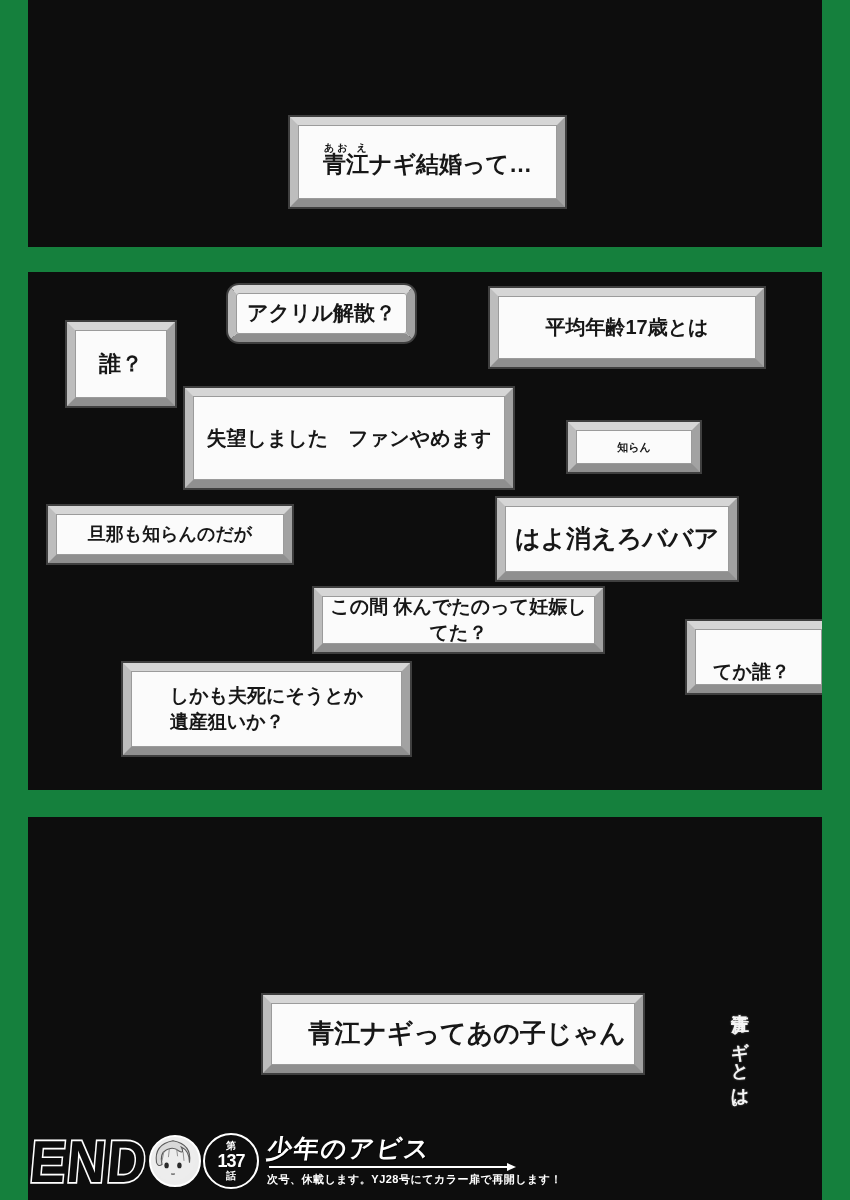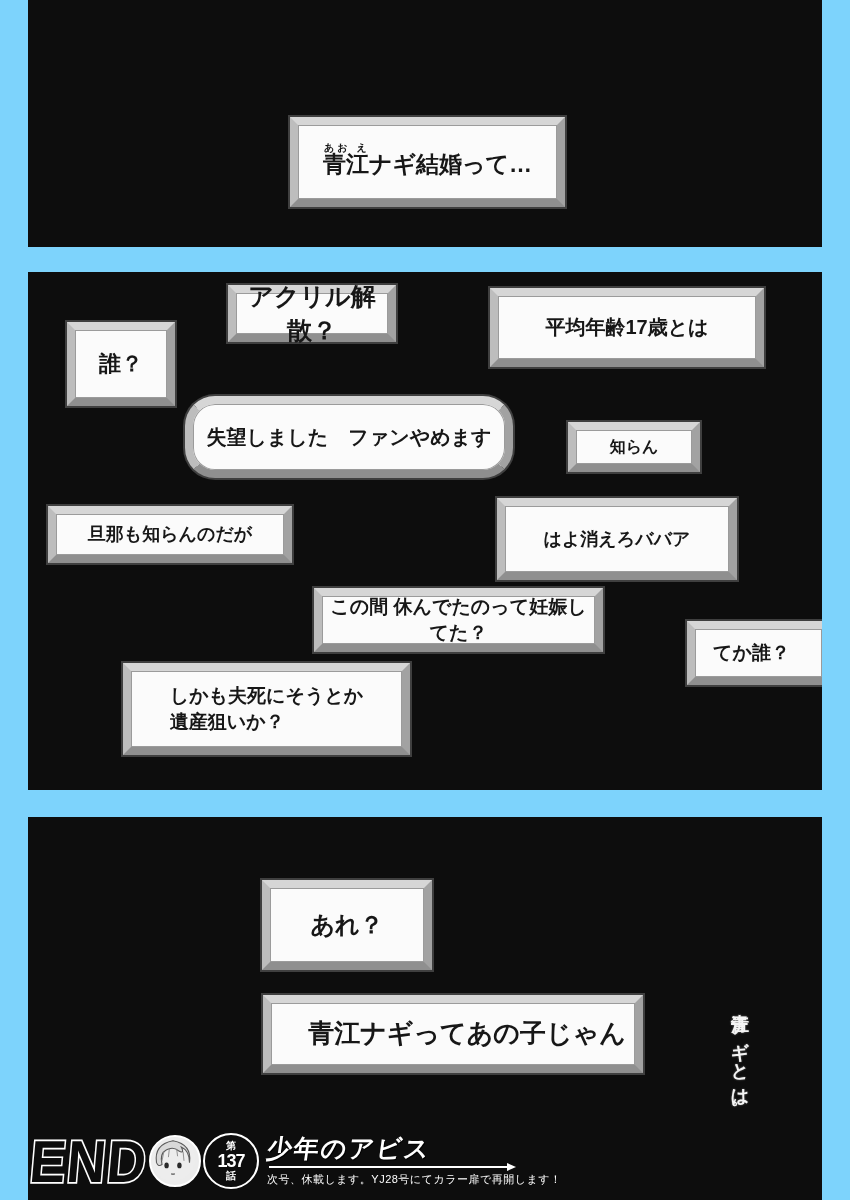--- a/index.html
+++ b/index.html
@@ -1,18 +1,18 @@
 <!DOCTYPE html>
 <html><head>
 <meta charset="utf-8">
 <style>
   html,body{margin:0;padding:0;background:#ffffff;}
   #page{
     position:relative;width:850px;height:1200px;overflow:hidden;
-    background:#7dd3fc;
+    background:#15803d;
     font-family:"Liberation Sans",sans-serif;
   }
   .panel{
     position:absolute;left:28px;width:794px;background:#0d0d0d;overflow:hidden;
   }
   #panel-1{top:0;height:247px;}
   #panel-2{top:272px;height:518px;}
   #panel-3{top:817px;height:383px;}
 
   
@@ -74,76 +74,73 @@
   }
   .title-underline{
     position:relative;width:238px;height:2px;background:#ffffff;margin:3px 0 4px 2px;
   }
   .title-underline::after{
     content:"";position:absolute;right:-9px;top:-3px;
     border-left:9px solid #ffffff;
     border-top:4px solid transparent;border-bottom:4px solid transparent;
   }
   .announcement{
-    color:#ffffff;font-weight:normal;font-size:11px;letter-spacing:0.5px;white-space:nowrap;
+    color:#ffffff;font-weight:bold;font-size:11px;letter-spacing:0.5px;white-space:nowrap;
   }
 </style>
 </head>
 <body>
 
 <div id="page">
 
   <div class="panel" id="panel-1">
     <div class="box" style="left:262px;top:117px;width:275px;height:90px;font-size:23px;">
       <div>
         <ruby><span>青江</span><rt>あお え</rt></ruby><span>ナギ結婚って…</span>
       </div>
     </div>
   </div>
 
   <div class="panel" id="panel-2">
-    <div class="box" style="left:200px;top:13px;width:168px;height:57px;font-size:25px;">
+    <div class="box" style="left:200px;top:13px;width:187px;height:57px;font-size:21px;border-radius:11px;">
       <span>アクリル解散？</span>
     </div>
     <div class="box" style="left:462px;top:16px;width:274px;height:79px;font-size:20px;">
       <span>平均年齢17歳とは</span>
     </div>
     <div class="box" style="left:39px;top:50px;width:108px;height:84px;font-size:22px;">
       <span>誰？</span>
     </div>
-    <div class="box" style="left:157px;top:124px;width:328px;height:82px;font-size:20px;border-radius:30px;">
+    <div class="box" style="left:157px;top:116px;width:328px;height:100px;font-size:20px;">
       <span>失望しました　ファンやめます</span>
     </div>
-    <div class="box" style="left:540px;top:150px;width:132px;height:50px;font-size:16px;">
+    <div class="box" style="left:540px;top:150px;width:132px;height:50px;font-size:11px;">
       <span>知らん</span>
     </div>
     <div class="box" style="left:20px;top:234px;width:244px;height:57px;font-size:18px;">
       <span>旦那も知らんのだが</span>
     </div>
-    <div class="box" style="left:469px;top:226px;width:240px;height:82px;font-size:18px;">
+    <div class="box" style="left:469px;top:226px;width:240px;height:82px;font-size:25px;">
       <span>はよ消えろババア</span>
     </div>
     <div class="box" style="left:286px;top:316px;width:289px;height:64px;font-size:19px;">
       <span>この間 休んでたのって妊娠してた？</span>
     </div>
-    <div class="box" style="left:659px;top:349px;width:143px;height:64px;font-size:19px;justify-content:flex-start;padding-left:18px;">
+    <div class="box" style="left:659px;top:349px;width:143px;height:72px;font-size:19px;justify-content:flex-start;padding-left:18px;align-items:flex-end;">
       <span>てか誰？</span>
     </div>
     <div class="box" style="left:95px;top:391px;width:287px;height:92px;font-size:19px;">
       <div class="two-line">
         <span>しかも夫死にそうとか</span>
         <span>遺産狙いか？</span>
       </div>
     </div>
   </div>
 
   <div class="panel" id="panel-3">
-    <div class="box" style="left:234px;top:63px;width:170px;height:90px;font-size:24px;">
-      <span>あれ？</span>
-    </div>
     <div class="box" style="left:235px;top:178px;width:380px;height:78px;font-size:26px;padding-left:28px;">
       <span>青江ナギってあの子じゃん</span>
     </div>
 
     <div class="vertical-caption" style="left:700px;top:182px;height:150px;">青江ナギとは。</div>
 
     <div class="footer">
       <div class="end-logo">END</div>
       <div class="portrait">
         <svg width="44" height="44" viewBox="0 0 48 48">

